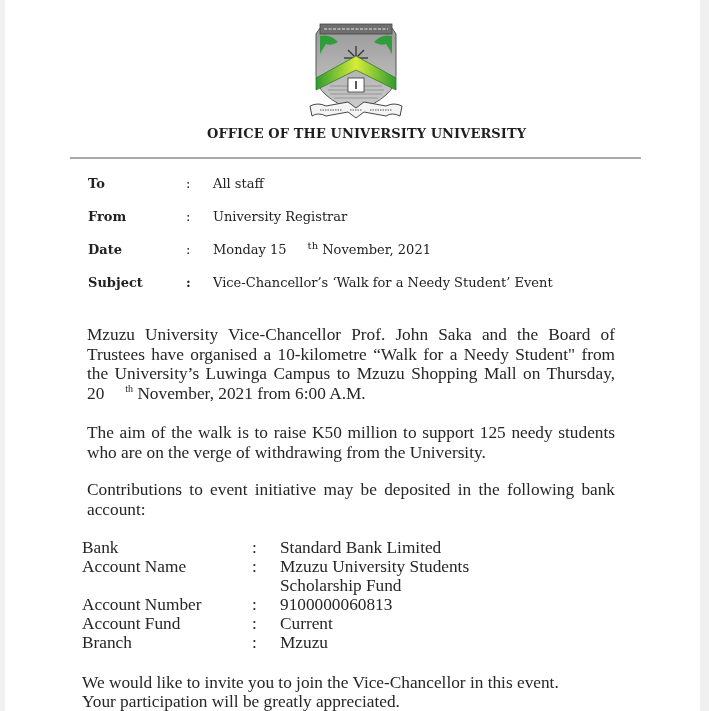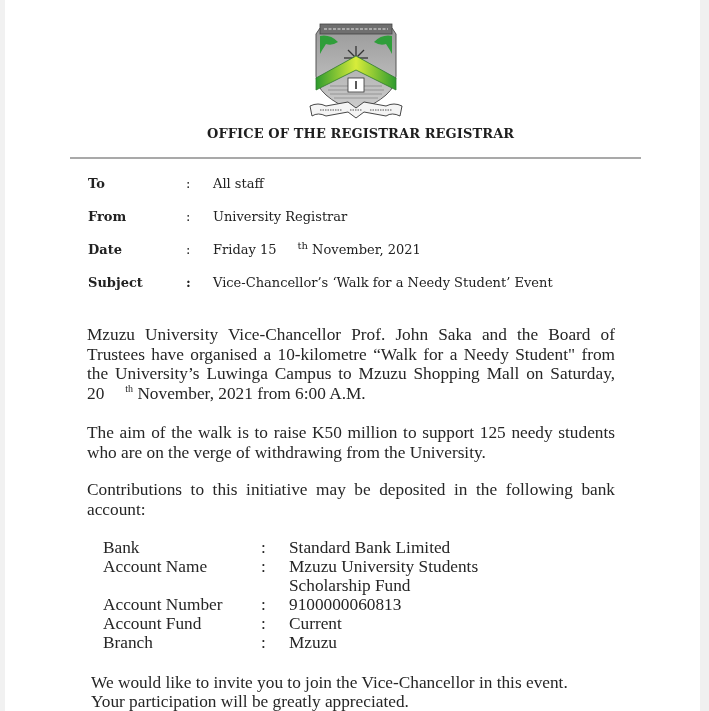--- a/index.html
+++ b/index.html
@@ -22,22 +22,22 @@
   .memo-label { position: absolute; left: 0; font-weight: bold; font-family: "DejaVu Serif", serif; text-align: right; }
   .memo-colon { position: absolute; left: 98px; }
   .memo-value { position: absolute; left: 125px; }
   .memo-value.bold { font-weight: normal; }
   .para {
     position: absolute; left: 87px; width: 528px;
     font-family: "Liberation Serif", serif; font-size: 17.3px; line-height: 19.5px;
     text-align: justify; color: #262626;
   }
   sup { font-size: 10px; line-height: 0; vertical-align: super; margin-left: 21px; }
-  .bank-row { position: absolute; left: 91px; font-family: "Liberation Serif", serif; font-size: 17.3px; line-height: 19.2px; color: #262626; white-space: nowrap; }
-  .bank-label { position: absolute; left: 0; margin-left: 12px; }
+  .bank-row { position: absolute; left: 82px; font-family: "Liberation Serif", serif; font-size: 17.3px; line-height: 19.2px; color: #262626; white-space: nowrap; }
+  .bank-label { position: absolute; left: 0; }
   .bank-colon { position: absolute; left: 170px; }
   .bank-value { position: absolute; left: 198px; }
 </style>
 </head>
 <body>
 
 <div class="edge-left"></div>
 <div class="edge-right"></div>
 
 <svg class="crest" viewBox="0 0 96 100">
@@ -70,49 +70,49 @@
     <line x1="20" y1="70" x2="76" y2="70"></line>
     <line x1="22" y1="74" x2="74" y2="74"></line>
     <line x1="26" y1="78" x2="70" y2="78"></line>
   </g>
   <rect x="40" y="58" width="16" height="14" fill="#fff" stroke="#333" stroke-width="0.8"></rect>
   <line x1="48" y1="61" x2="48" y2="69" stroke="#222" stroke-width="1.5"></line>
   <path d="M2 86 Q10 82 18 86 L40 82 L48 88 L56 82 L78 86 Q86 82 94 86 L92 96 Q84 92 78 96 L56 92 L48 98 L40 92 L18 96 Q10 92 4 96 Z" fill="#f4f4f4" stroke="#333" stroke-width="0.9"></path>
   <path d="M12 90 h22 M42 90 h12 M62 90 h22" stroke="#555" stroke-width="1" stroke-dasharray="1.5 1"></path>
 </svg>
 
-<div class="office-title">OFFICE OF THE REGISTRAR REGISTRAR</div>
+<div class="office-title">OFFICE OF THE UNIVERSITY UNIVERSITY</div>
 <div class="rule"></div>
 
 <div class="memo-row" style="top:176px;">
   <span class="memo-label">To</span>
   <span class="memo-colon">:</span>
   <span class="memo-value bold">All staff</span>
 </div>
 <div class="memo-row" style="top:209px;">
   <span class="memo-label">From</span>
   <span class="memo-colon">:</span>
   <span class="memo-value">University Registrar</span>
 </div>
 <div class="memo-row" style="top:242px;">
   <span class="memo-label">Date</span>
   <span class="memo-colon">:</span>
-  <span class="memo-value"><span>Friday 15</span><sup>th</sup><span> November, 2021</span></span>
+  <span class="memo-value"><span>Monday 15</span><sup>th</sup><span> November, 2021</span></span>
 </div>
 <div class="memo-row" style="top:275px;">
   <span class="memo-label">Subject</span>
   <span class="memo-colon" style="font-weight:bold;">:</span>
   <span class="memo-value bold">Vice-Chancellor’s ‘Walk for a Needy Student’ Event</span>
 </div>
 
-<div class="para" style="top:325px;"><span>Mzuzu University Vice-Chancellor Prof. John Saka and the Board of Trustees have organised a 10-kilometre “Walk for a Needy Student" from the University’s Luwinga Campus to Mzuzu Shopping Mall on Saturday, 20</span><sup>th</sup><span> November, 2021 from 6:00 A.M.</span></div>
+<div class="para" style="top:325px;"><span>Mzuzu University Vice-Chancellor Prof. John Saka and the Board of Trustees have organised a 10-kilometre “Walk for a Needy Student" from the University’s Luwinga Campus to Mzuzu Shopping Mall on Thursday, 20</span><sup>th</sup><span> November, 2021 from 6:00 A.M.</span></div>
 
 <div class="para" style="top:423px;">The aim of the walk is to raise K50 million to support 125 needy students who are on the verge of withdrawing from the University.</div>
 
-<div class="para" style="top:480px;">Contributions to this initiative may be deposited in the following bank account:</div>
+<div class="para" style="top:480px;">Contributions to event initiative may be deposited in the following bank account:</div>
 
 <div class="bank-row" style="top:538px;">
   <span class="bank-label">Bank</span>
   <span class="bank-colon">:</span>
   <span class="bank-value">Standard Bank Limited</span>
 </div>
 <div class="bank-row" style="top:557px;">
   <span class="bank-label">Account Name</span>
   <span class="bank-colon">:</span>
   <span class="bank-value">Mzuzu University Students</span>

